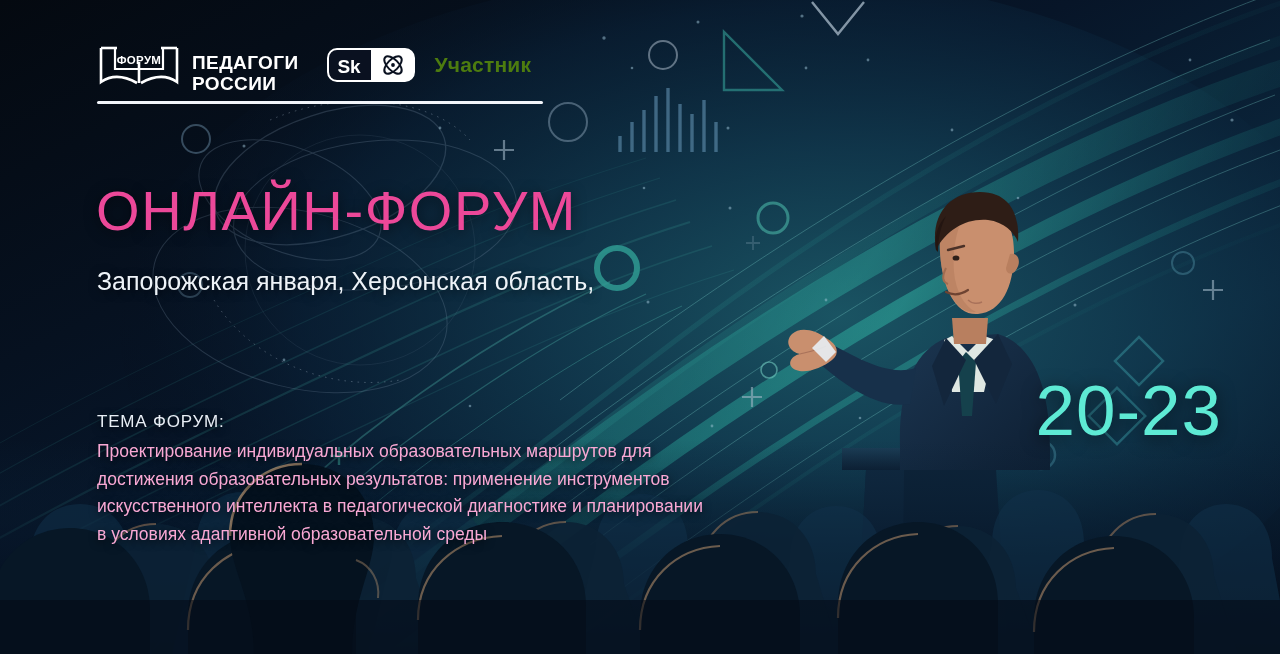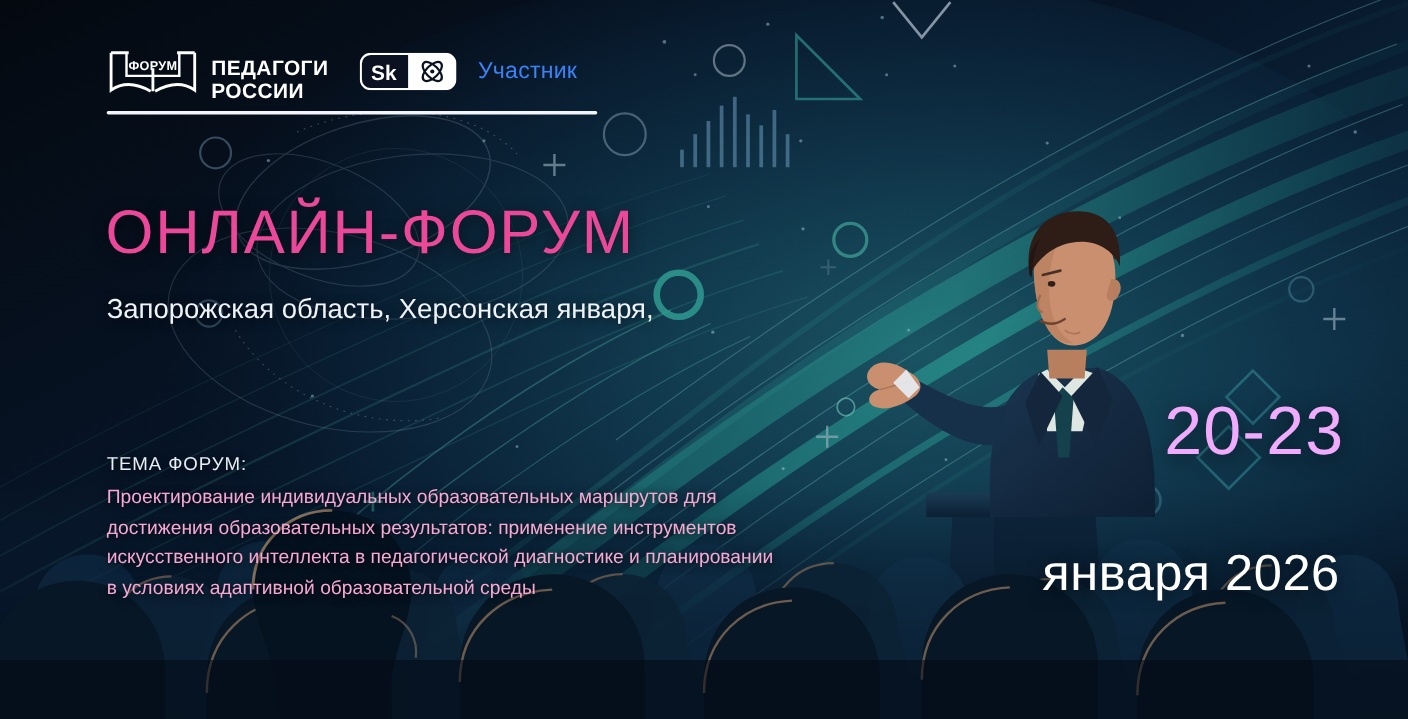--- a/index.html
+++ b/index.html
@@ -12,21 +12,21 @@
   .svgfull{position:absolute;left:0;top:0;width:1280px;height:654px;}
 
   
   .header{position:absolute;left:97px;top:36px;display:flex;align-items:center;gap:22px;z-index:40;}
   .logo-book{display:flex;align-items:center;gap:11px;}
   .book-ico{width:84px;height:46px;flex:none;}
   .ped-ross{color:#fff;font-weight:bold;font-size:19px;line-height:21px;letter-spacing:0.4px;margin-top:16px;}
   .ped-ross div{white-space:nowrap;}
   .sk-wrap{display:flex;align-items:center;gap:20px;margin-left:6px;}
   .sk-badge{width:88px;height:34px;flex:none;}
-  .uchastnik{color:#3b82f6;font-weight:normal;font-size:21px;letter-spacing:0.2px;white-space:nowrap;}
+  .uchastnik{color:#4d7c0f;font-weight:bold;font-size:21px;letter-spacing:0.2px;white-space:nowrap;}
   .divider{position:absolute;left:97px;top:101px;width:446px;height:3px;background:#f2f5fa;z-index:40;border-radius:2px;}
 
   
   .maintitle{
     position:absolute;left:96px;top:178px;z-index:40;
     color:#ec4899;font-size:56px;letter-spacing:1.6px;font-weight:300;
     text-shadow:0 2px 14px rgba(0,0,0,.55);white-space:nowrap;
   }
   .regions{
     position:absolute;left:97px;top:264px;z-index:40;
@@ -41,22 +41,22 @@
   }
   .theme-body{
     position:absolute;left:97px;top:438px;z-index:40;width:730px;
     color:#f9a8d4;font-size:17.5px;line-height:27.5px;font-weight:300;
     text-shadow:0 2px 9px rgba(0,0,0,.75);
   }
   .theme-body div{white-space:nowrap;}
 
   
   .date-range{
-    position:absolute;right:58px;top:346px;z-index:40;
-    color:#f0abfc;font-size:62px;line-height:94px;font-weight:200;
+    position:absolute;right:58px;top:364px;z-index:40;
+    color:#5eead4;font-size:71px;line-height:94px;font-weight:200;
     letter-spacing:1px;text-shadow:0 3px 18px rgba(0,0,0,.6);
   }
   .date-month{
     position:absolute;right:62px;top:496px;z-index:40;
     color:#ffffff;font-size:46px;line-height:48px;font-weight:200;
     letter-spacing:0.5px;text-shadow:0 3px 16px rgba(0,0,0,.6);
   }
 </style>
 </head>
 <body>
@@ -361,27 +361,26 @@
       </svg>
       <div class="uchastnik">Участник</div>
     </div>
   </div>
 
   <div class="divider"></div>
 
   <div class="maintitle">ОНЛАЙН-ФОРУМ</div>
 
   <div class="regions">
-    <div>Запорожская область, Херсонская января,</div>
+    <div>Запорожская января, Херсонская область,</div>
   </div>
 
   <div class="theme-label">ТЕМА ФОРУМ:</div>
   <div class="theme-body">
     <div>Проектирование индивидуальных образовательных маршрутов для</div>
     <div>достижения образовательных результатов: применение инструментов</div>
     <div>искусственного интеллекта в педагогической диагностике и планировании</div>
     <div>в условиях адаптивной образовательной среды</div>
   </div>
 
   <div class="date-range">20-23</div>
-  <div class="date-month">января 2026</div>
 
 </div>
 
 </body></html>

